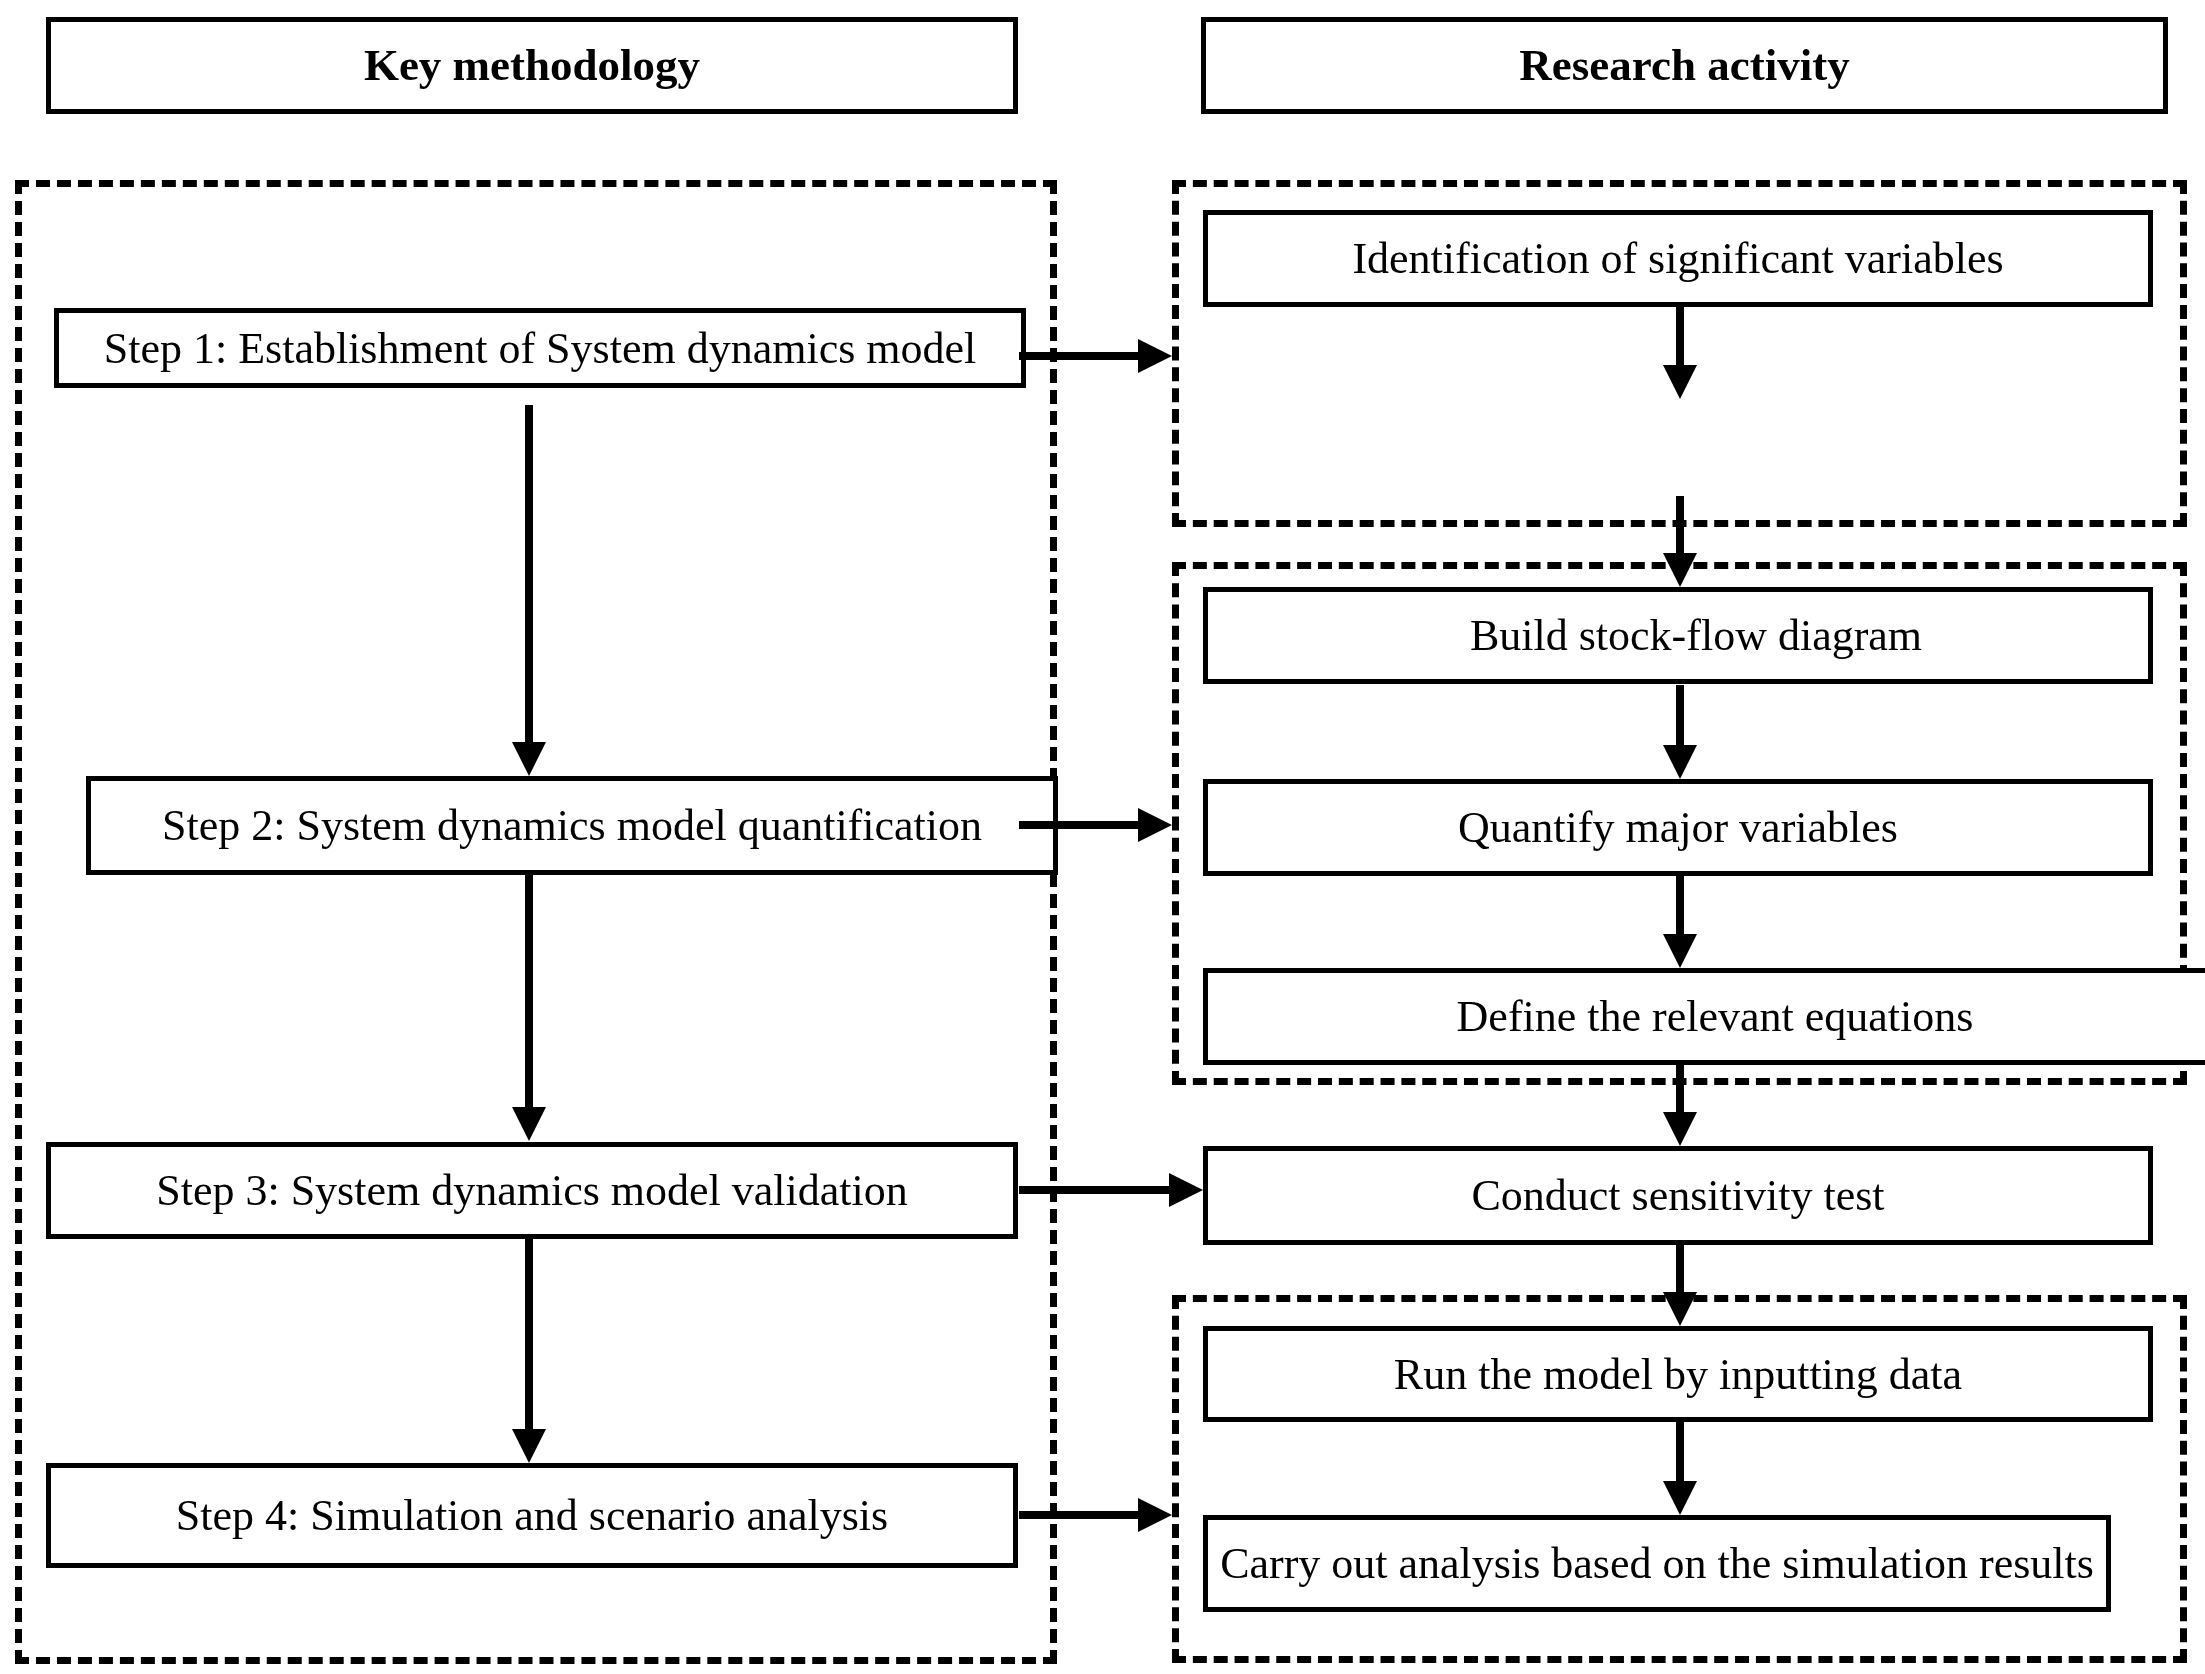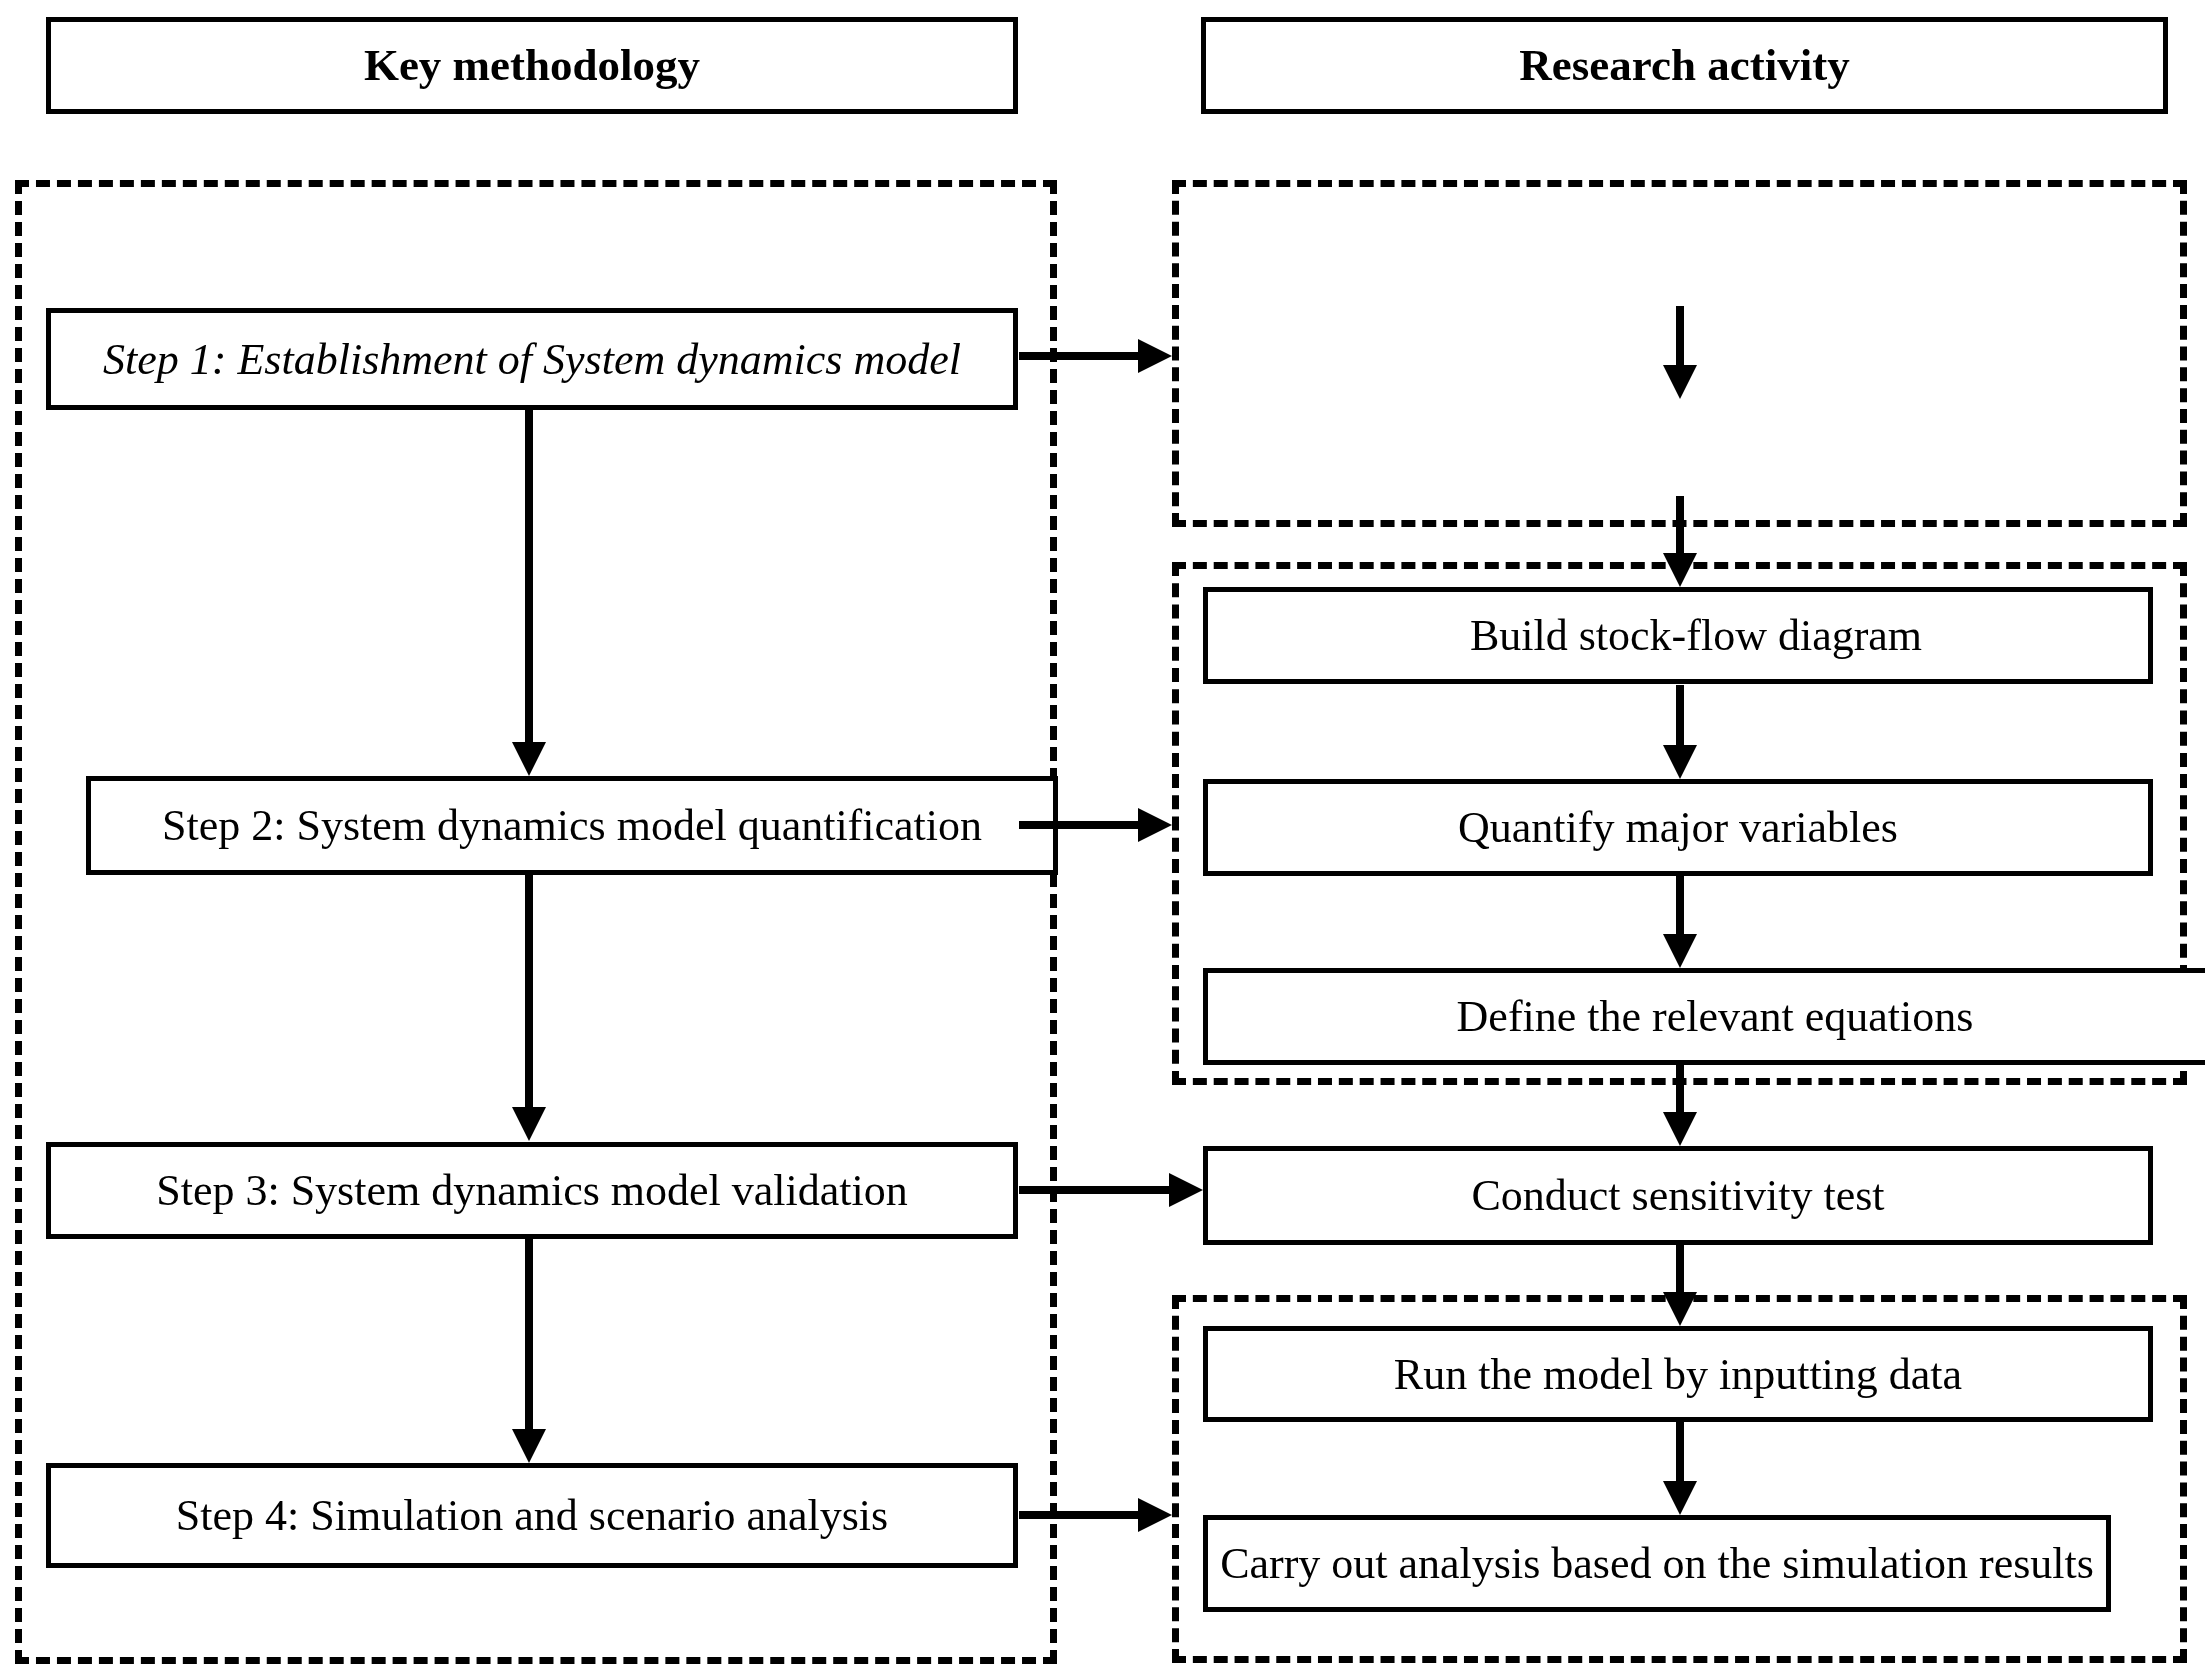--- a/index.html
+++ b/index.html
@@ -68,21 +68,21 @@
   #hdr-left  { left: 46px;   top: 16.5px; width: 972px; height: 97px; }
   #hdr-right { left: 1201px; top: 16.5px; width: 967px; height: 97px; }
 
   
   #dash-left { left: 14.6px;   top: 180px;  width: 1042px; height: 1484px; }
   #dash-g1   { left: 1172px; top: 180px;  width: 1015px; height: 347px; }
   #dash-g2   { left: 1172px; top: 562px;  width: 1015px; height: 523px; }
   #dash-g3   { left: 1172px; top: 1295px; width: 1015px; height: 368px; }
 
   
-  #s1 { left: 46px; top: 308px;  width: 972px; height: 102px; font-style: italic; }
+  #s1 { left: 54px; top: 308px;  width: 972px; height: 80px; }
   #s2 { left: 46px; top: 776px; width: 972px; height: 99px; margin-left: 40px; }
   #s3 { left: 46px; top: 1142px; width: 972px; height: 97px; }
   #s4 { left: 46px; top: 1463px; width: 972px; height: 105px; }
 
   
   #r1 { left: 1203px; top: 210px;  width: 950px; height: 97px; }
   #r2 { left: 1203px; top: 399px;  width: 950px; height: 97px; }
   #r3 { left: 1203px; top: 587px;  width: 950px; height: 97px; padding-left: 36px; }
   #r4 { left: 1203px; top: 779px; width: 950px; height: 97px; }
   #r5 { left: 1203px; top: 968px; width: 1024px; height: 97px; }
@@ -121,20 +121,21 @@
   <div class="dashed-box" id="dash-left"></div>
   <div class="dashed-box" id="dash-g1"></div>
   <div class="dashed-box" id="dash-g2"></div>
   <div class="dashed-box" id="dash-g3"></div>
 
   <div class="box" id="s1">Step 1: Establishment of System dynamics model</div>
   <div class="box" id="s2">Step 2: System dynamics model quantification</div>
   <div class="box" id="s3">Step 3: System dynamics model validation</div>
   <div class="box" id="s4">Step 4: Simulation and scenario analysis</div>
 
+  <div class="box" id="r1">Identification of significant variables</div>
   <div class="box" id="r3">Build stock-flow diagram</div>
   <div class="box" id="r4">Quantify major variables</div>
   <div class="box" id="r5">Define the relevant equations</div>
   <div class="box" id="r6">Conduct sensitivity test</div>
   <div class="box" id="r7">Run the model by inputting data</div>
   <div class="box" id="r8">Carry out analysis based on the simulation results</div>
 
   <div class="ha" id="a1">
     <div class="shaft"></div>
     <div class="head"></div>

